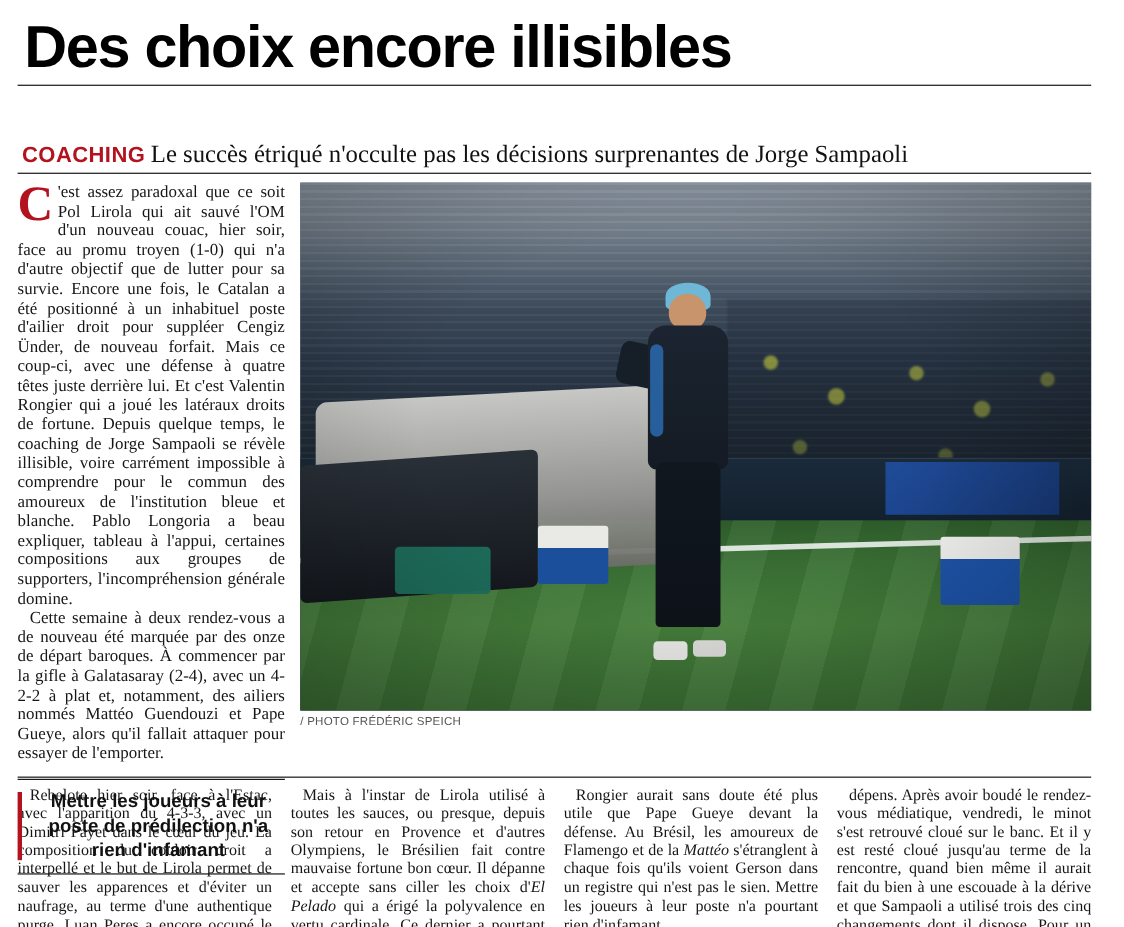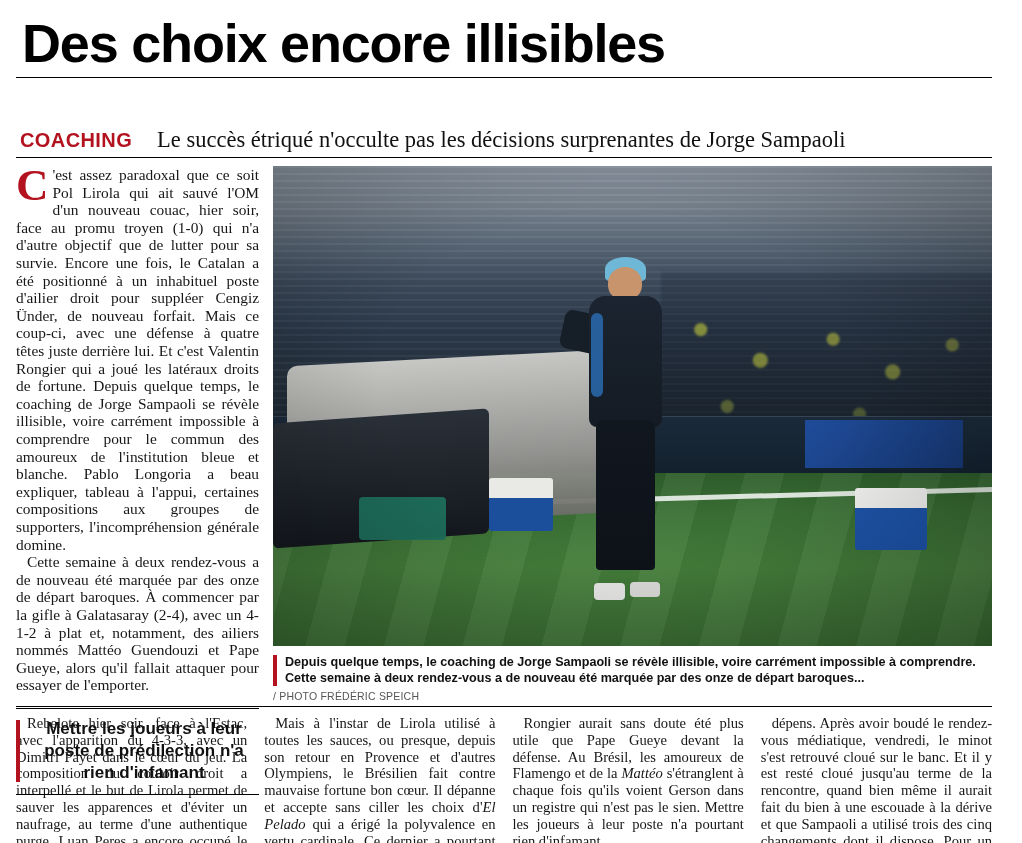--- a/index.html
+++ b/index.html
@@ -33,21 +33,21 @@
   .rule-top {
     border: 0;
     border-top: 1.5px solid #000;
     margin: 6px 0 0 0;
   }
 
   
   .subhead-row {
     display: flex;
     align-items: baseline;
-    gap: 25px;
+    gap: 5px;
     margin: 9px 0 4px 4px;
   }
   .kicker {
     font-family: "Liberation Sans", sans-serif;
     font-weight: bold;
     font-size: 20px;
     letter-spacing: 0.4px;
     color: #b3121f;
   }
   .subhead {
@@ -322,21 +322,21 @@
     <span class="kicker">COACHING</span>
     <span class="subhead">Le succès étriqué n'occulte pas les décisions surprenantes de Jorge Sampaoli</span>
   </div>
   <hr class="rule-sub">
 
   <div class="top-block">
 
     <div class="col-left">
       <div class="body-text">
         <p class="first"><span class="dropcap">C</span><span>'est assez paradoxal que ce soit Pol Lirola qui ait sauvé l'OM d'un nouveau couac, hier soir, face au promu troyen (1-0) qui n'a d'autre objectif que de lutter pour sa survie. Encore une fois, le Catalan a été positionné à un inhabituel poste d'ailier droit pour suppléer Cengiz Ünder, de nouveau forfait. Mais ce coup-ci, avec une défense à quatre têtes juste derrière lui. Et c'est Valentin Rongier qui a joué les latéraux droits de fortune. Depuis quelque temps, le coaching de Jorge Sampaoli se révèle illisible, voire carrément impossible à comprendre pour le commun des amoureux de l'institution bleue et blanche. Pablo Longoria a beau expliquer, tableau à l'appui, certaines compositions aux groupes de supporters, l'incompréhension générale domine.</span></p>
-        <p>Cette semaine à deux rendez-vous a de nouveau été marquée par des onze de départ baroques. À commencer par la gifle à Galatasaray (2-4), avec un 4-1-2 à plat et, notamment, des ailiers nommés Mattéo Guendouzi et Pape Gueye, alors qu'il fallait attaquer pour essayer de l'emporter.</p>
+        <p>Cette semaine à deux rendez-vous a de nouveau été marquée par des onze de départ baroques. À commencer par la gifle à Galatasaray (2-4), avec un 4-2-2 à plat et, notamment, des ailiers nommés Mattéo Guendouzi et Pape Gueye, alors qu'il fallait attaquer pour essayer de l'emporter.</p>
       </div>
 
       <div class="pullquote">
         <div class="bar"></div>
         <div class="txt">Mettre les joueurs à leur poste de prédilection n'a rien d'infamant</div>
       </div>
     </div>
 
     <div class="col-photo">
       <div class="photo">
@@ -358,24 +358,20 @@
           <div class="head"></div>
           <div class="body"></div>
           <div class="stripe"></div>
           <div class="legs"></div>
           <div class="shoe"></div>
           <div class="shoe2"></div>
         </div>
         <div class="vig"></div>
       </div>
 
-      <div class="caption-wrap">
-        <div class="bar"></div>
-        <div class="caption">Depuis quelque temps, le coaching de Jorge Sampaoli se révèle illisible, voire carrément impossible à comprendre. Cette semaine à deux rendez-vous a de nouveau été marquée par des onze de départ baroques...</div>
-      </div>
       <div class="credit">/ PHOTO FRÉDÉRIC SPEICH</div>
     </div>
   </div>
 
   <hr class="rule-bottom">
 
   <div class="cols4">
     <div class="col4">
       <p>Rebelote hier soir, face à l'Estac, avec l'apparition du 4-3-3, avec un Dimitri Payet dans le cœur du jeu. La composition du couloir droit a interpellé et le but de Lirola permet de sauver les apparences et d'éviter un naufrage, au terme d'une authentique purge. Luan Peres a encore occupé le flanc gauche de la défense, ce qui n'est pas exactement son poste de prédilection.</p>
     </div>

